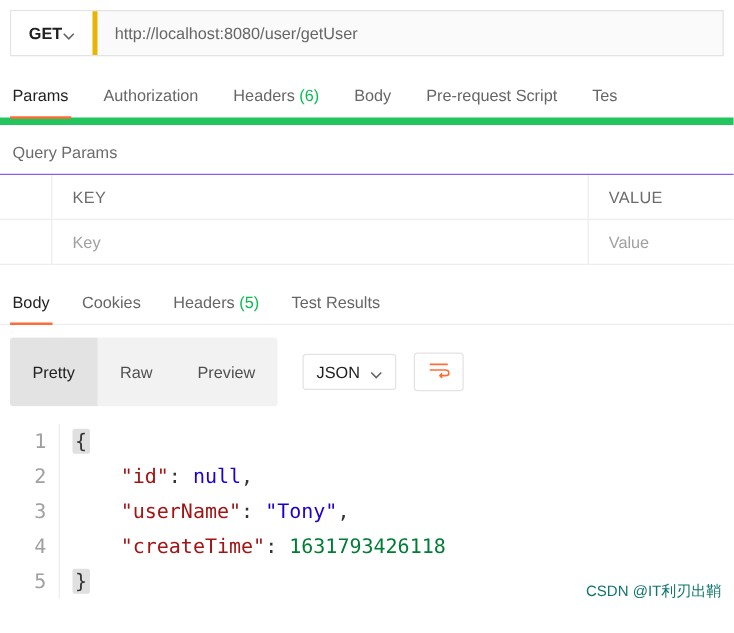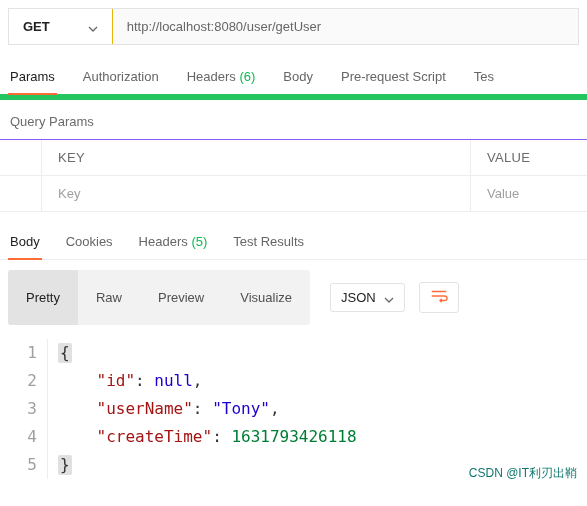--- a/index.html
+++ b/index.html
@@ -1,19 +1,19 @@
 <!DOCTYPE html>
 <html><head>
 <meta charset="utf-8">
 <style>
 * { box-sizing: border-box; margin: 0; padding: 0; }
 body { font-family: -apple-system, BlinkMacSystemFont, "Segoe UI", sans-serif; font-size: 13px; color: #505050; width: 587px; height: 506px; overflow: hidden; background: #fff; }
 
 .request-row { display: flex; align-items: stretch; border: 1px solid #e3e3e3; background: #fafafa; margin: 8px; }
-.method-select { display: flex; align-items: center; padding: 10px 14px; font-weight: 600; cursor: pointer; border-right: 1px solid #eab308; background: #fff; gap: 38px; }
+.method-select { display: flex; align-items: center; padding: 10px 14px; font-weight: 600; cursor: pointer; border-right: 4px solid #eab308; background: #fff; }
 .method-select span { color: #212121; }
 .url-input { flex: 1; border: none; padding: 10px 14px; font-size: 13px; background: transparent; color: #666; outline: none; }
 
 .tabs { display: flex; gap: 24px; padding: 0 8px; margin-top: 18px; border-bottom: 6px solid #22c55e; }
 .tab { padding: 6px 2px 10px; cursor: pointer; color: #666; position: relative; }
 .tab.active { color: #212121; }
 .tab.active::after { content: ""; position: absolute; left: 0; right: 0; bottom: -1px; height: 2px; background: #ff6c37; }
 .badge { color: #0cbb52; }
 
 .section-title { padding: 14px 10px 10px; color: #6b6b6b; }
@@ -101,21 +101,20 @@
     <span class="badge">(5)</span>
   </div>
   <div class="tab">Test Results</div>
 </div>
 
 <div class="view-row">
   <div class="view-seg">
     <div class="view-btn active">Pretty</div>
     <div class="view-btn">Raw</div>
     <div class="view-btn">Preview</div>
-    <div class="view-btn">Visualize</div>
   </div>
   <div class="fmt-select">
     <span>JSON</span>
     <span class="chev"><svg viewBox="0 0 10 10">
           <path d="M1 3 L5 7 L9 3" fill="none" stroke="#666" stroke-width="1.3"></path>
         </svg></span>
   </div>
   <div class="wrap-btn">
     <span class="wrap-icon"><svg viewBox="0 0 20 14">
           <path d="M2 2 H18 M2 7 H16 Q19 7 19 10 Q19 12 16 12 H11 M13 10 L11 12 L13 14" fill="none" stroke="#ff6c37" stroke-width="1.4"></path>

